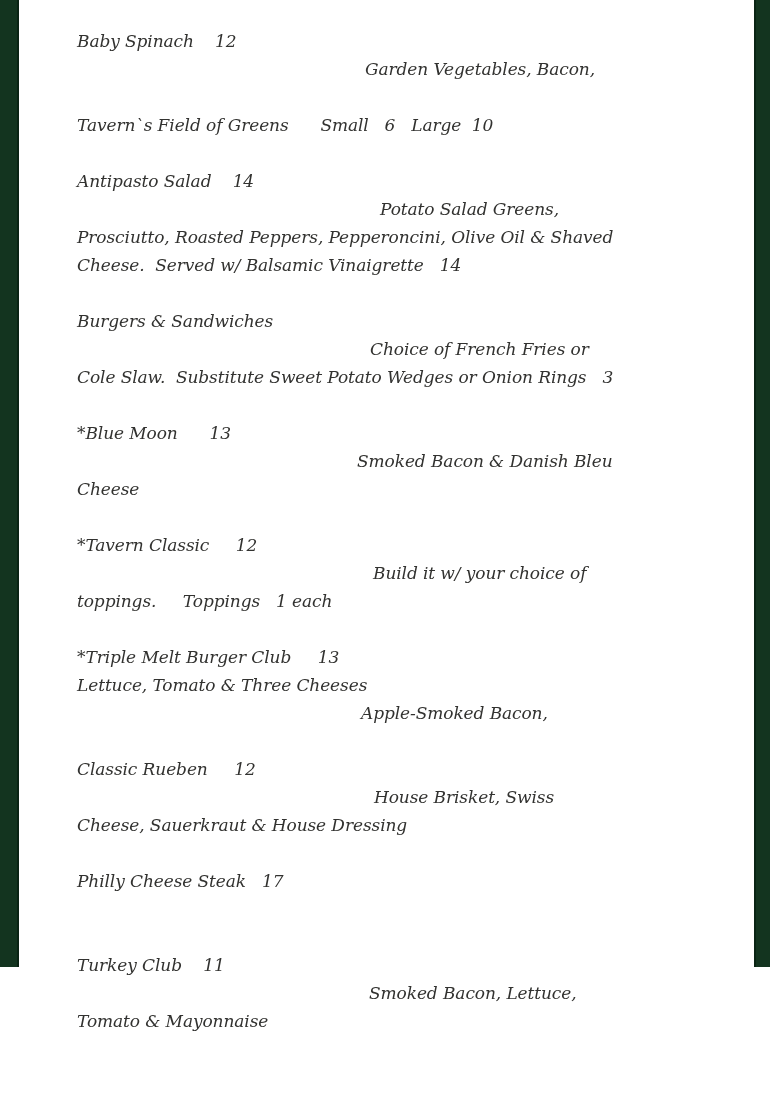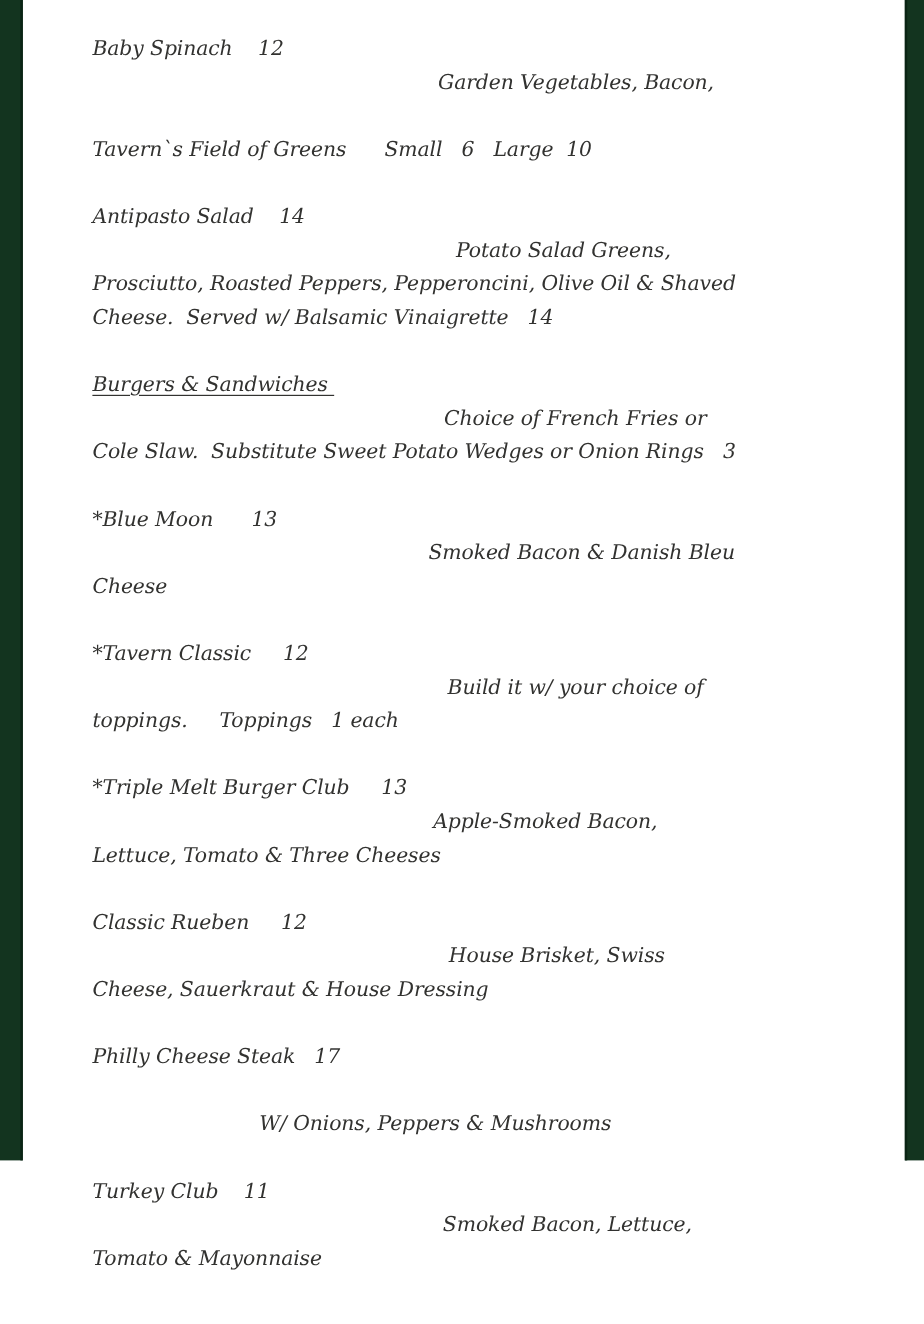--- a/index.html
+++ b/index.html
@@ -31,21 +31,20 @@
     font-size: 17px;
     line-height: 28px;
     letter-spacing: -0.1px;
   }
   .line {
     height: 28px;
     white-space: pre;        
     overflow: visible;
   }
   .heading {
-    text-decoration: underline;
     text-underline-offset: 3px;
   }
 </style>
 </head>
 <body>
 
 <div class="page">
   <div class="band band-left"></div>
   <div class="band band-right"></div>
 
@@ -66,28 +65,27 @@
     <div class="line"></div>
     <div class="line">*Blue Moon      13</div>
     <div class="line" style="padding-left:280px">Smoked Bacon &amp; Danish Bleu</div>
     <div class="line">Cheese</div>
     <div class="line"></div>
     <div class="line">*Tavern Classic     12</div>
     <div class="line" style="padding-left:296px">Build it w/ your choice of</div>
     <div class="line">toppings.     Toppings   1 each</div>
     <div class="line"></div>
     <div class="line">*Triple Melt Burger Club     13</div>
+    <div class="line">Lettuce, Tomato &amp; Three Cheeses</div>
     <div class="line" style="padding-left:284px">Apple-Smoked Bacon,</div>
-    <div class="line">Lettuce, Tomato &amp; Three Cheeses</div>
     <div class="line"></div>
     <div class="line">Classic Rueben     12</div>
     <div class="line" style="padding-left:297px">House Brisket, Swiss</div>
     <div class="line">Cheese, Sauerkraut &amp; House Dressing</div>
     <div class="line"></div>
     <div class="line">Philly Cheese Steak   17</div>
     <div class="line"></div>
-    <div class="line" style="padding-left:139px">W/ Onions, Peppers &amp; Mushrooms</div>
     <div class="line"></div>
     <div class="line">Turkey Club    11</div>
     <div class="line" style="padding-left:292px">Smoked Bacon, Lettuce,</div>
     <div class="line">Tomato &amp; Mayonnaise</div>
   </main>
 </div>
 
 </body></html>

